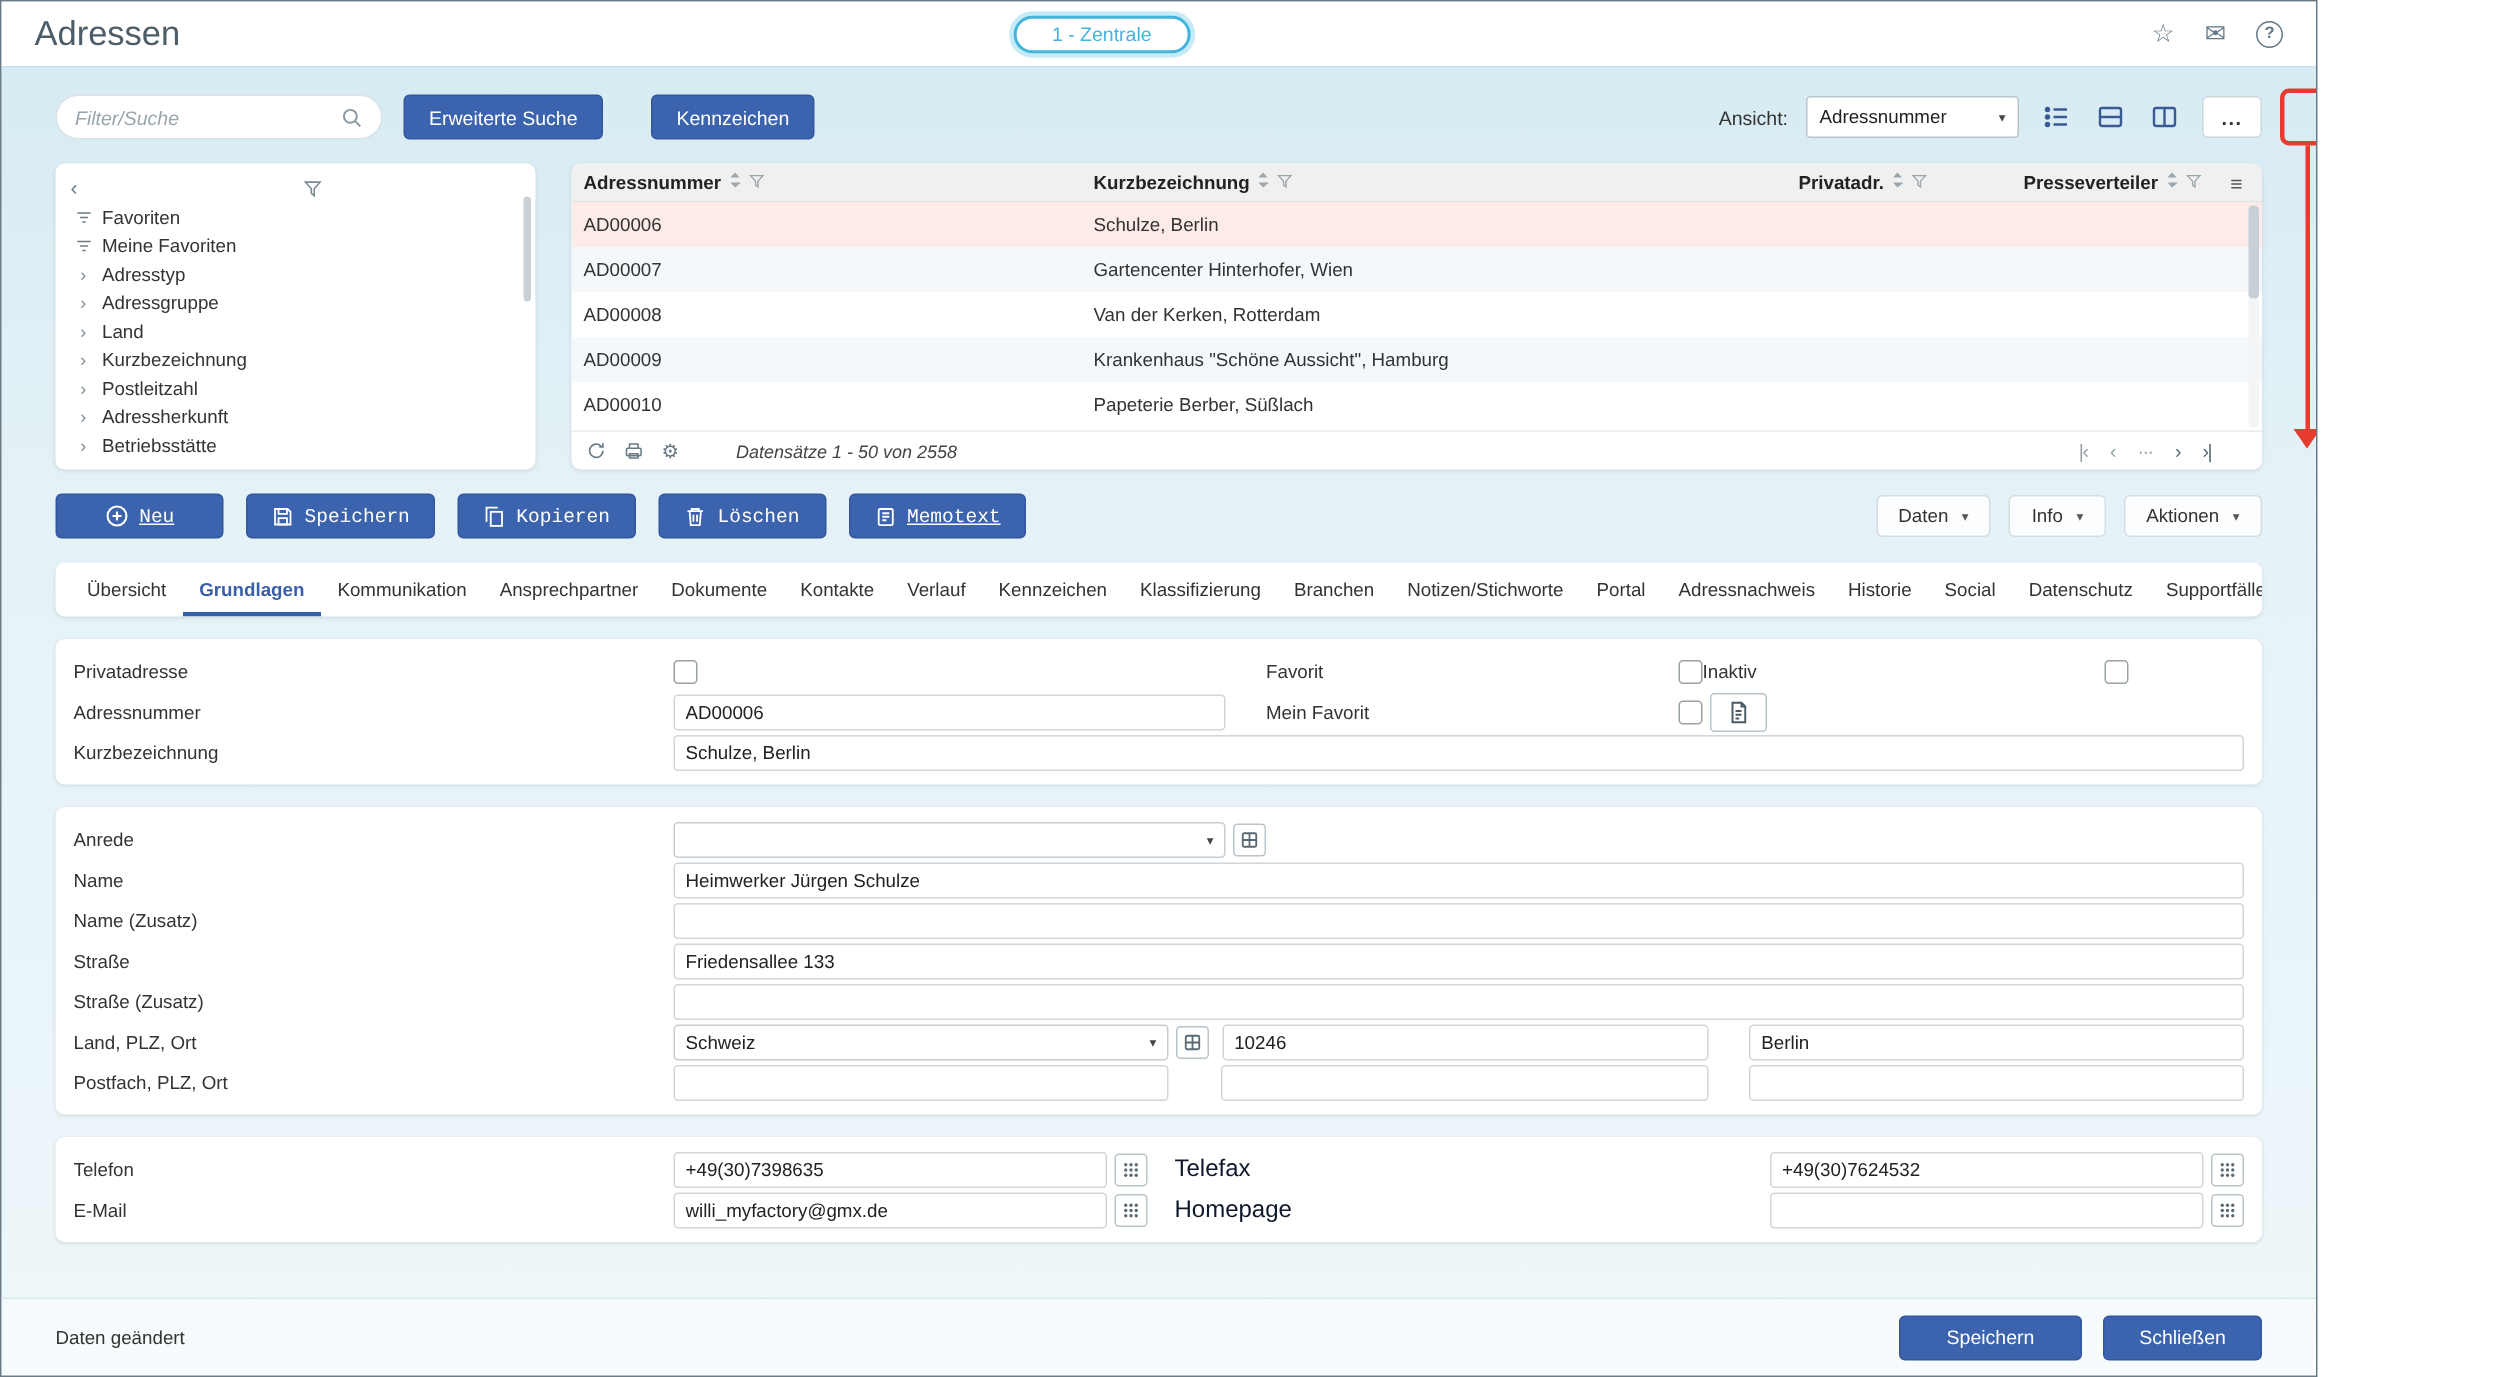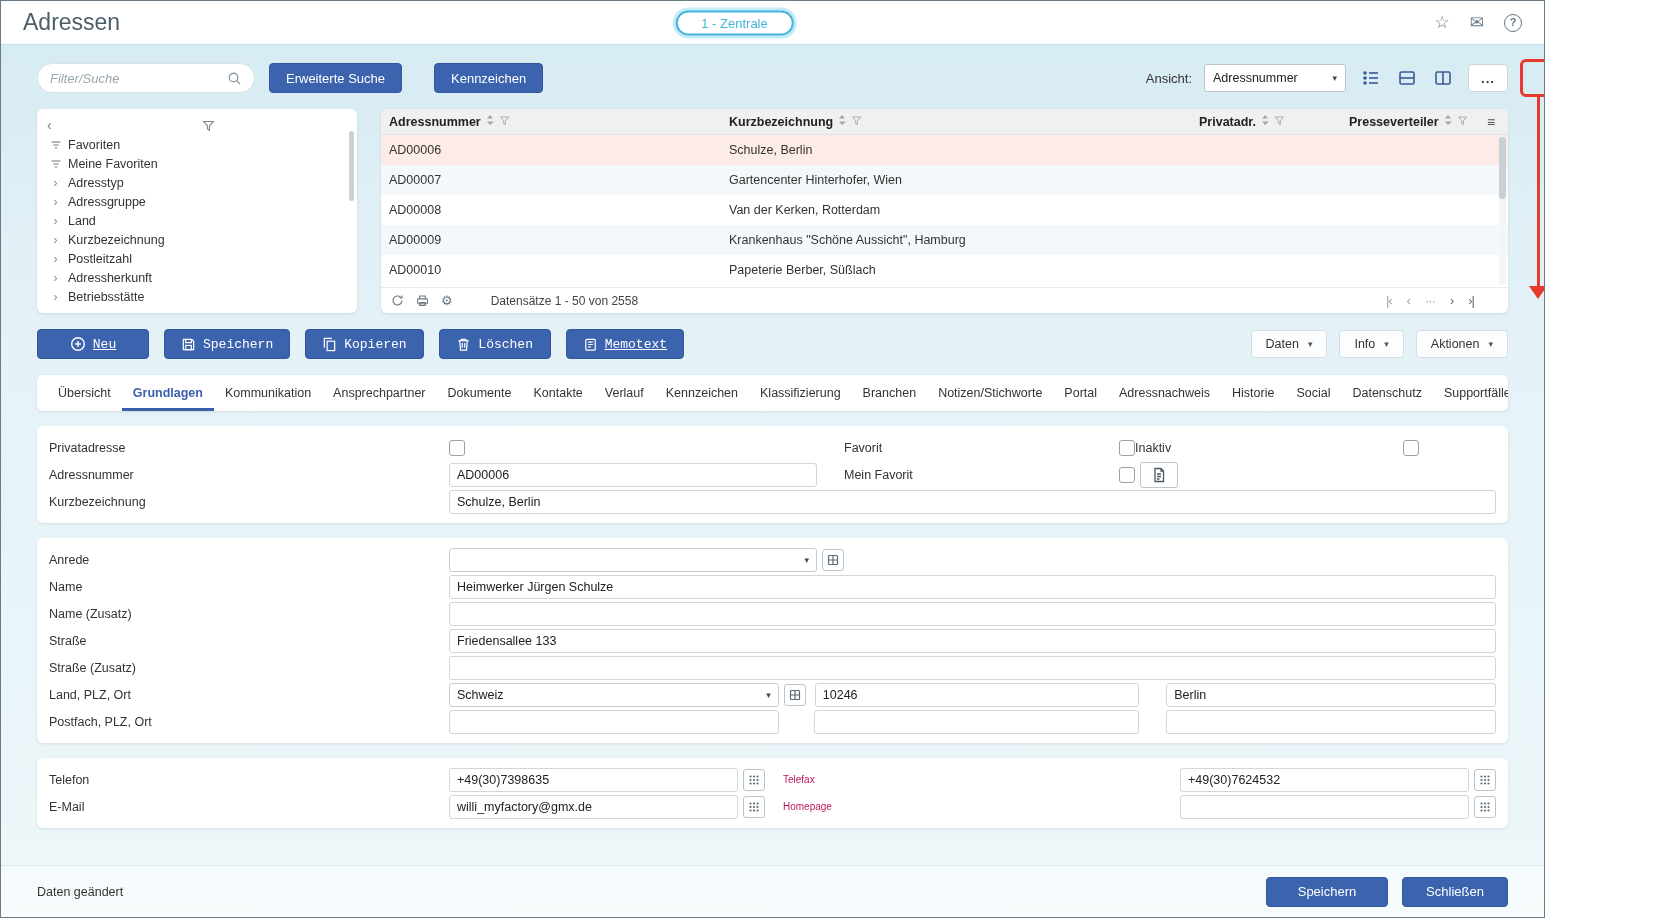--- a/index.html
+++ b/index.html
@@ -64,21 +64,21 @@
   .hcell { display:flex; align-items:center; gap:5px; padding-left:8px; cursor:pointer; color:#222; }
   .hmenu { justify-content:center; padding-left:0; font-size:14px; color:#555; }
   .trow { display:grid; grid-template-columns:340px 1fr; height:30px; align-items:center; font-size:12.5px;
           cursor:pointer; background:#fff; }
   .trow:nth-child(odd) { background:#f5f8fa; }
   .trow.selected { background:#fcebe7; }
   .td { padding-left:8px; overflow:hidden; white-space:nowrap; }
   .gfoot { margin-top:auto; height:26px; display:flex; align-items:center; padding:0 10px; gap:12px;
            border-top:1px solid #ececec; flex:0 0 auto; }
   .gf-ic { color:#6b7b85; font-size:13px; cursor:pointer; display:flex; line-height:1; }
-  .gstatus { color:#444; font-size:12px; margin-left:26px; }
+  .gstatus { font-style:italic; color:#444; font-size:12px; margin-left:26px; }
   .pager { margin-left:auto; display:flex; gap:15px; align-items:center; font-size:13px; margin-right:24px; }
   .pg { cursor:pointer; color:#97a3ab; letter-spacing:-1px; }
   .pg.dark { color:#5a6a74; }
   .grid-scroll { position:absolute; right:2px; top:28px; bottom:28px; width:7px; background:#f3f5f7; border-radius:3px; }
   .grid-scroll .thumb { width:7px; height:62px; background:#c8cfd5; border-radius:3px; }
 
   
   .actions { display:flex; align-items:center; gap:15px; margin-bottom:16px; height:30px; flex:0 0 auto; }
   .btn-action { min-width:112px;font-family:Liberation Mono, monospace; }
   .ul { text-decoration:underline; }
@@ -94,21 +94,21 @@
   .tab { display:flex; align-items:center; padding:0 11px; font-size:12.5px; color:#333; cursor:pointer;
          border-bottom:3px solid transparent; border-top:3px solid transparent; white-space:nowrap; }
   .tab.active { color:#3a5fa9; border-bottom-color:#3a5fa9; font-weight:bold; }
 
   
   .card { background:#fff; border-radius:6px; box-shadow:0 1px 3px rgba(0,0,0,.10); padding:8px 12px;
           margin-bottom:15px; flex:0 0 auto; overflow:hidden; }
   .frow { height:27px; display:flex; align-items:center; }
   .lblA { width:400px; flex:0 0 auto; font-size:12.5px; color:#333; }
   .lblB { width:275px; flex:0 0 auto; font-size:12.5px; color:#333; }
-  .lblMid { width:397px; margin-left:18px; flex:0 0 auto; font-size:10px; color:#be185d; }
+  .lblMid { width:397px; margin-left:18px; flex:0 0 auto; font-size:16px; color:#0f172a; }
   .ml-chk { margin-left:379px; }
   .ml-inp { margin-left:27px; }
   .ml-doc { margin-left:374px; }
   .ml-plz { margin-left:9px; }
   .ml-ort { margin-left:27px; }
   .ml-pf  { margin-left:35px; }
   .tf { height:24px; border:1px solid #d0d6da; border-radius:3px; padding:0 7px; font-size:12.5px; color:#222;
         font-family:inherit; background:#fff; outline:none; }
   .w-a { width:368px; } .w-b { width:362px; } .w-c { width:368px; } .w-full { width:1160px; }
   .chk { appearance:none; -webkit-appearance:none; width:16px; height:16px; border:1px solid #98a2a8;

